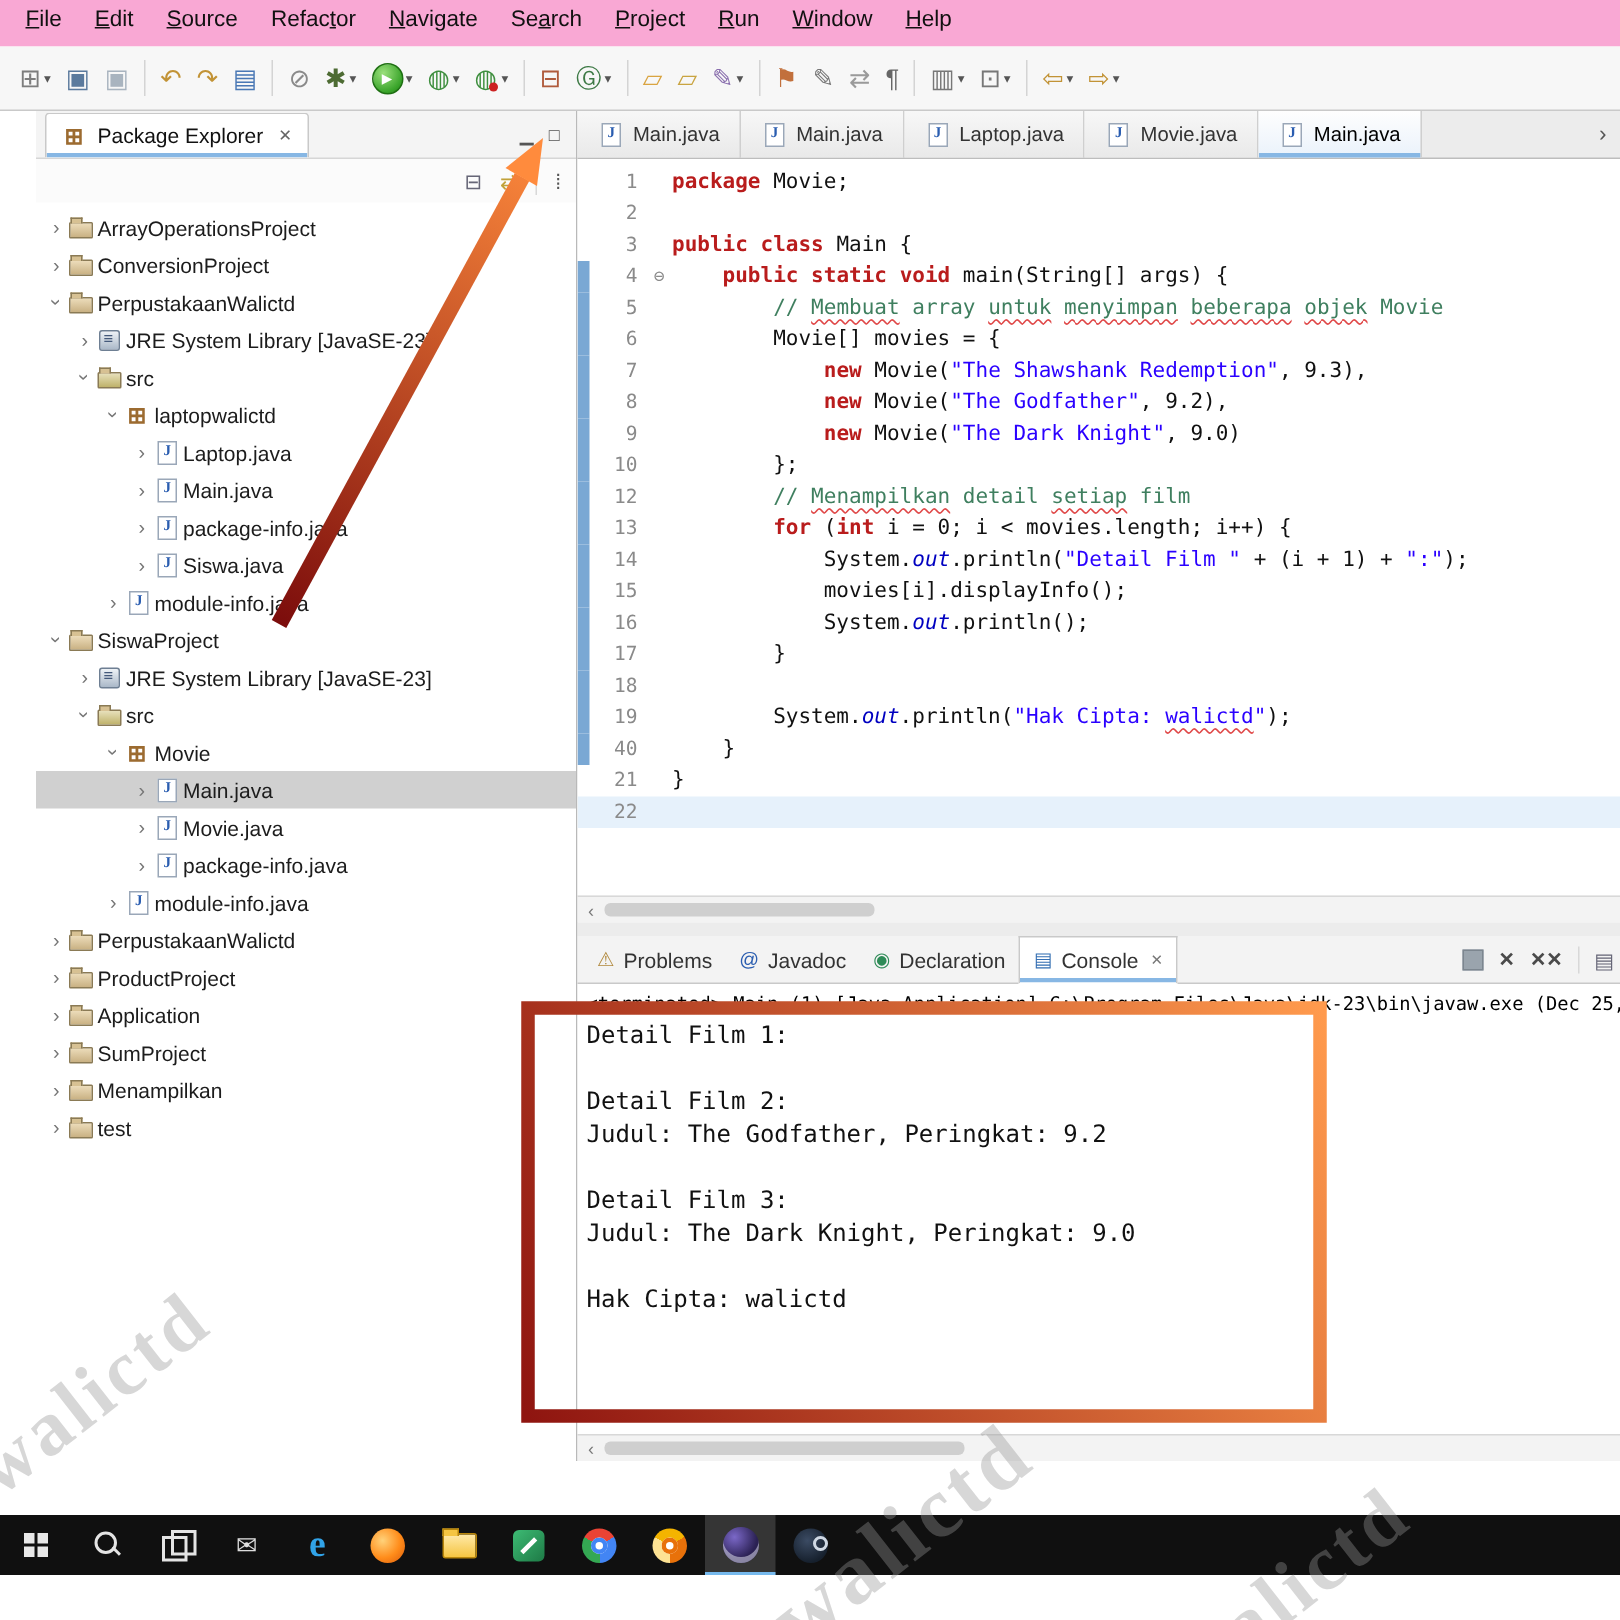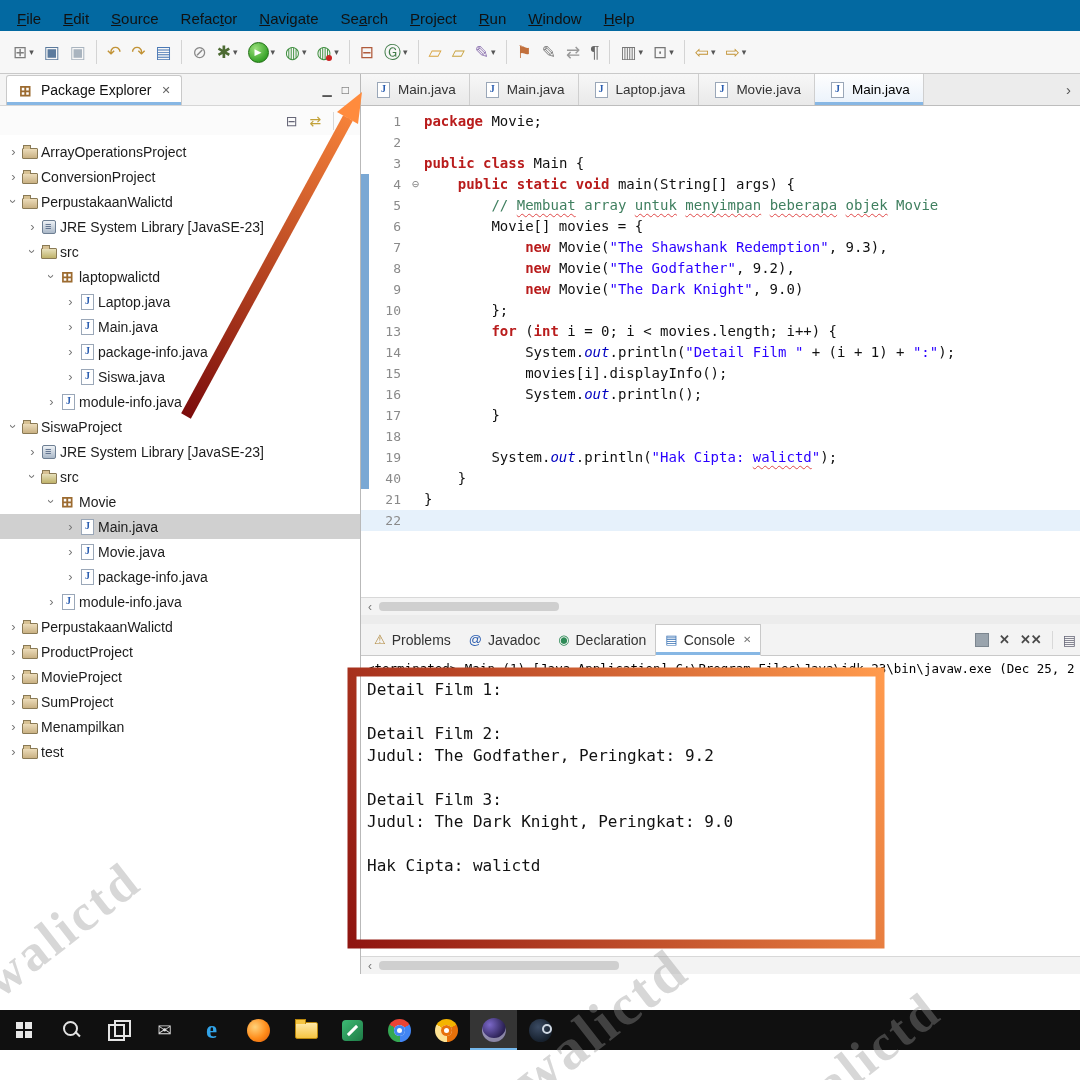--- a/index.html
+++ b/index.html
@@ -6,36 +6,36 @@
   .window{position:relative;width:1080px;height:1080px;background:#fff;overflow:hidden;
           font-family:"Liberation Sans",sans-serif;color:#111;}
 
   
   .titlebar{height:30px;display:flex;align-items:center;gap:7px;padding-left:8px;background:#fff;font-size:13px;}
   .ecl-logo{width:17px;height:17px;border-radius:50%;flex:none;position:relative;
             background:radial-gradient(circle at 35% 30%,#6a5fb0,#221c54 72%);}
   .ecl-logo::after{content:"";position:absolute;left:3px;top:6px;width:11px;height:2px;background:#e8e8f4;box-shadow:0 4px 0 #e8e8f4;}
 
   
-  .menubar{height:31px;display:flex;align-items:flex-end;padding-left:6px;background:#0369a1;font-size:15px;}
+  .menubar{height:31px;display:flex;align-items:flex-start;padding-left:6px;background:#f9a8d4;font-size:15px;}
   .menu-item{padding:4px 11px;cursor:default;}
 
   
   .toolbar{height:42px;background:#f7f7f7;border-bottom:1px solid #c9c9c9;display:flex;align-items:center;padding-left:8px;}
   .tb-btn{height:30px;display:flex;align-items:center;padding:0 5px;border-radius:3px;}
   .tb-glyph{font-size:17px;line-height:1;}
   .tb-dd{font-size:9px;color:#555;margin-left:2px;}
   .tb-dot{width:6px;height:6px;border-radius:50%;margin-left:-5px;margin-top:11px;}
   .tb-sep{width:1px;height:24px;background:#d4d4d4;margin:0 5px;flex:none;}
   .run-circle{width:19px;height:19px;border-radius:50%;border:1px solid #1e6f12;color:#fff;font-size:9px;
               display:flex;align-items:center;justify-content:center;
               background:radial-gradient(circle at 35% 30%,#9be07c,#39a42a 70%,#237d18);}
 
   
-  .main{display:flex;height:900px;}
+  .main{display:flex;height:900px;margin-left:24px;}
   .left{width:360px;flex:none;border-right:1px solid #b9b9b9;display:flex;flex-direction:column;background:#fff;}
   .view-header{height:31px;background:#f4f4f4;border-bottom:1px solid #d6d6d6;display:flex;align-items:center;padding:0 6px;font-size:14px;}
   .view-tab{display:flex;align-items:center;gap:6px;background:#fff;border:1px solid #c9c9c9;border-bottom:none;height:29px;
             padding:0 10px;border-radius:3px 3px 0 0;box-shadow:inset 0 -3px 0 #87b7e4;}
   .view-tab-close{font-size:11px;color:#666;margin-left:4px;}
   .vh-spacer{flex:1;}
   .vh-ic{font-size:12px;color:#555;padding:0 5px;}
   .view-toolbar{height:29px;display:flex;align-items:center;justify-content:flex-end;gap:12px;padding-right:10px;
                 background:#fbfbfb;font-size:14px;color:#555;}
   .vt-sep{width:1px;height:18px;background:#d8d8d8;}
@@ -369,21 +369,21 @@
             <span class="tree-label">PerpustakaanWalictd</span>
           </div>
           <div class="tree-row" style="padding-left: 6px;">
             <span class="chev">›</span>
             <span class="tic tic-project"></span>
             <span class="tree-label">ProductProject</span>
           </div>
           <div class="tree-row" style="padding-left: 6px;">
             <span class="chev">›</span>
             <span class="tic tic-project"></span>
-            <span class="tree-label">MovieProject</span>
+            <span class="tree-label">Application</span>
           </div>
           <div class="tree-row" style="padding-left: 6px;">
             <span class="chev">›</span>
             <span class="tic tic-project"></span>
             <span class="tree-label">SumProject</span>
           </div>
           <div class="tree-row" style="padding-left: 6px;">
             <span class="chev">›</span>
             <span class="tic tic-project"></span>
             <span class="tree-label">Menampilkan</span>
@@ -425,20 +425,21 @@
             <div class="code-row"><span class="rind"></span><span class="lnum">1</span><span class="fold"></span><span class="ctext"><span class="kw">package</span><span class="pl"> Movie;</span></span></div>
             <div class="code-row"><span class="rind"></span><span class="lnum">2</span><span class="fold"></span><span class="ctext"></span></div>
             <div class="code-row"><span class="rind"></span><span class="lnum">3</span><span class="fold"></span><span class="ctext"><span class="kw">public</span><span class="pl"> </span><span class="kw">class</span><span class="pl"> Main {</span></span></div>
             <div class="code-row"><span class="rind on"></span><span class="lnum">4</span><span class="fold">⊖</span><span class="ctext"><span class="pl">    </span><span class="kw">public</span><span class="pl"> </span><span class="kw">static</span><span class="pl"> </span><span class="kw">void</span><span class="pl"> main(String[] args) {</span></span></div>
             <div class="code-row"><span class="rind on"></span><span class="lnum">5</span><span class="fold"></span><span class="ctext"><span class="pl">        </span><span class="com">// </span><span class="coms">Membuat</span><span class="com"> array </span><span class="coms">untuk</span><span class="com"> </span><span class="coms">menyimpan</span><span class="com"> </span><span class="coms">beberapa</span><span class="com"> </span><span class="coms">objek</span><span class="com"> Movie</span></span></div>
             <div class="code-row"><span class="rind on"></span><span class="lnum">6</span><span class="fold"></span><span class="ctext"><span class="pl">        Movie[] movies = {</span></span></div>
             <div class="code-row"><span class="rind on"></span><span class="lnum">7</span><span class="fold"></span><span class="ctext"><span class="pl">            </span><span class="kw">new</span><span class="pl"> Movie(</span><span class="str">"The Shawshank Redemption"</span><span class="pl">, 9.3),</span></span></div>
             <div class="code-row"><span class="rind on"></span><span class="lnum">8</span><span class="fold"></span><span class="ctext"><span class="pl">            </span><span class="kw">new</span><span class="pl"> Movie(</span><span class="str">"The Godfather"</span><span class="pl">, 9.2),</span></span></div>
             <div class="code-row"><span class="rind on"></span><span class="lnum">9</span><span class="fold"></span><span class="ctext"><span class="pl">            </span><span class="kw">new</span><span class="pl"> Movie(</span><span class="str">"The Dark Knight"</span><span class="pl">, 9.0)</span></span></div>
             <div class="code-row"><span class="rind on"></span><span class="lnum">10</span><span class="fold"></span><span class="ctext"><span class="pl">        };</span></span></div>
+            <div class="code-row"><span class="rind on"></span><span class="lnum">12</span><span class="fold"></span><span class="ctext"><span class="pl">        </span><span class="com">// </span><span class="coms">Menampilkan</span><span class="com"> detail </span><span class="coms">setiap</span><span class="com"> film</span></span></div>
             <div class="code-row"><span class="rind on"></span><span class="lnum">13</span><span class="fold"></span><span class="ctext"><span class="pl">        </span><span class="kw">for</span><span class="pl"> (</span><span class="kw">int</span><span class="pl"> i = 0; i &lt; movies.length; i++) {</span></span></div>
             <div class="code-row"><span class="rind on"></span><span class="lnum">14</span><span class="fold"></span><span class="ctext"><span class="pl">            System.</span><span class="st">out</span><span class="pl">.println(</span><span class="str">"Detail Film "</span><span class="pl"> + (i + 1) + </span><span class="str">":"</span><span class="pl">);</span></span></div>
             <div class="code-row"><span class="rind on"></span><span class="lnum">15</span><span class="fold"></span><span class="ctext"><span class="pl">            movies[i].displayInfo();</span></span></div>
             <div class="code-row"><span class="rind on"></span><span class="lnum">16</span><span class="fold"></span><span class="ctext"><span class="pl">            System.</span><span class="st">out</span><span class="pl">.println();</span></span></div>
             <div class="code-row"><span class="rind on"></span><span class="lnum">17</span><span class="fold"></span><span class="ctext"><span class="pl">        }</span></span></div>
             <div class="code-row"><span class="rind on"></span><span class="lnum">18</span><span class="fold"></span><span class="ctext"></span></div>
             <div class="code-row"><span class="rind on"></span><span class="lnum">19</span><span class="fold"></span><span class="ctext"><span class="pl">        System.</span><span class="st">out</span><span class="pl">.println(</span><span class="str">"Hak Cipta: </span><span class="strs">walictd</span><span class="str">"</span><span class="pl">);</span></span></div>
             <div class="code-row"><span class="rind on"></span><span class="lnum">40</span><span class="fold"></span><span class="ctext"><span class="pl">    }</span></span></div>
             <div class="code-row"><span class="rind"></span><span class="lnum">21</span><span class="fold"></span><span class="ctext"><span class="pl">}</span></span></div>
             <div class="code-row cur"><span class="rind"></span><span class="lnum">22</span><span class="fold"></span><span class="ctext"></span></div>

